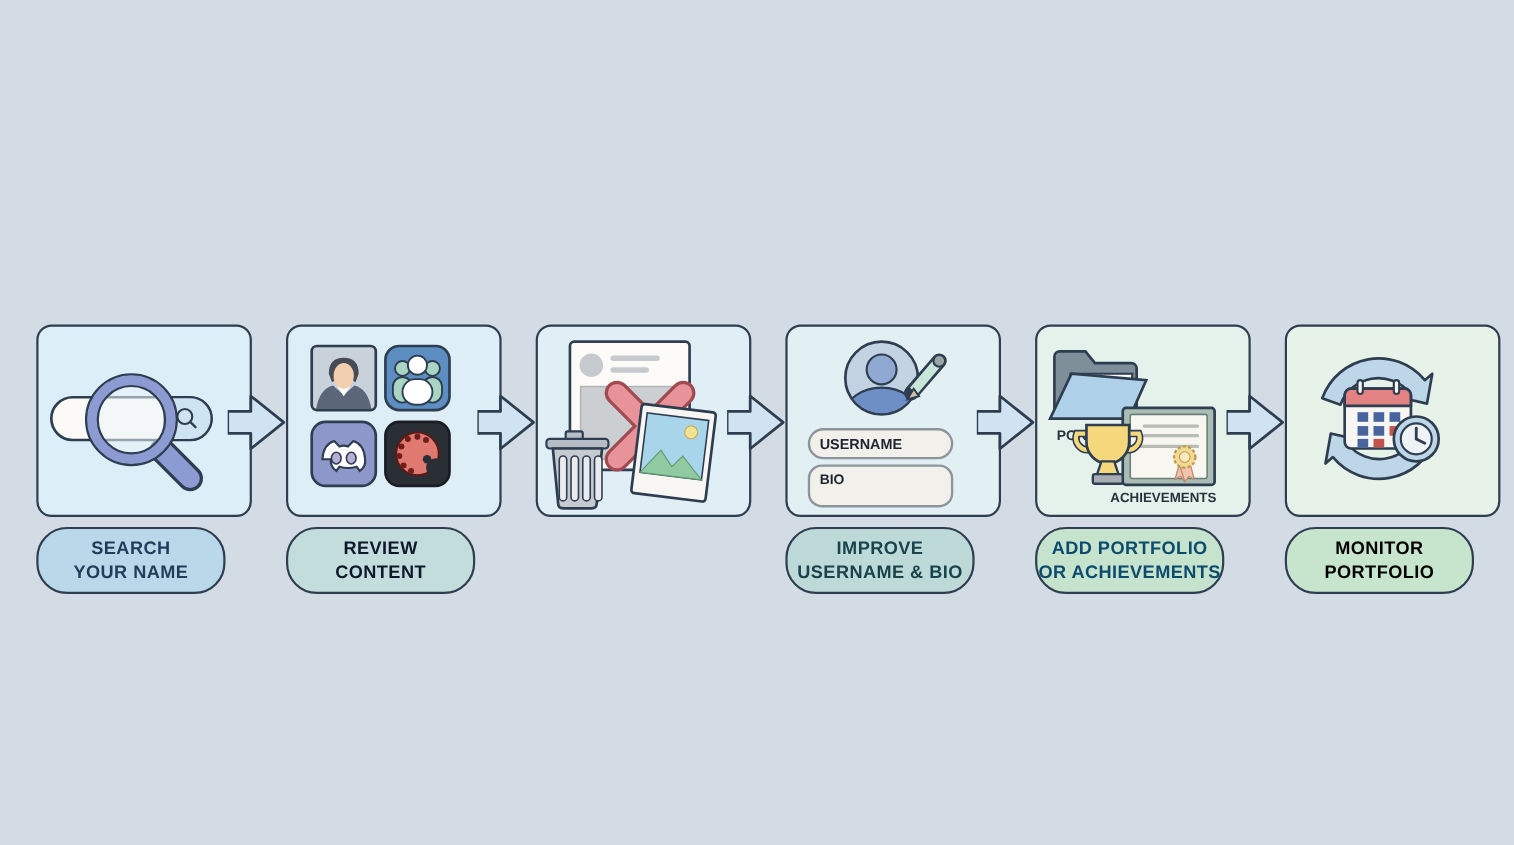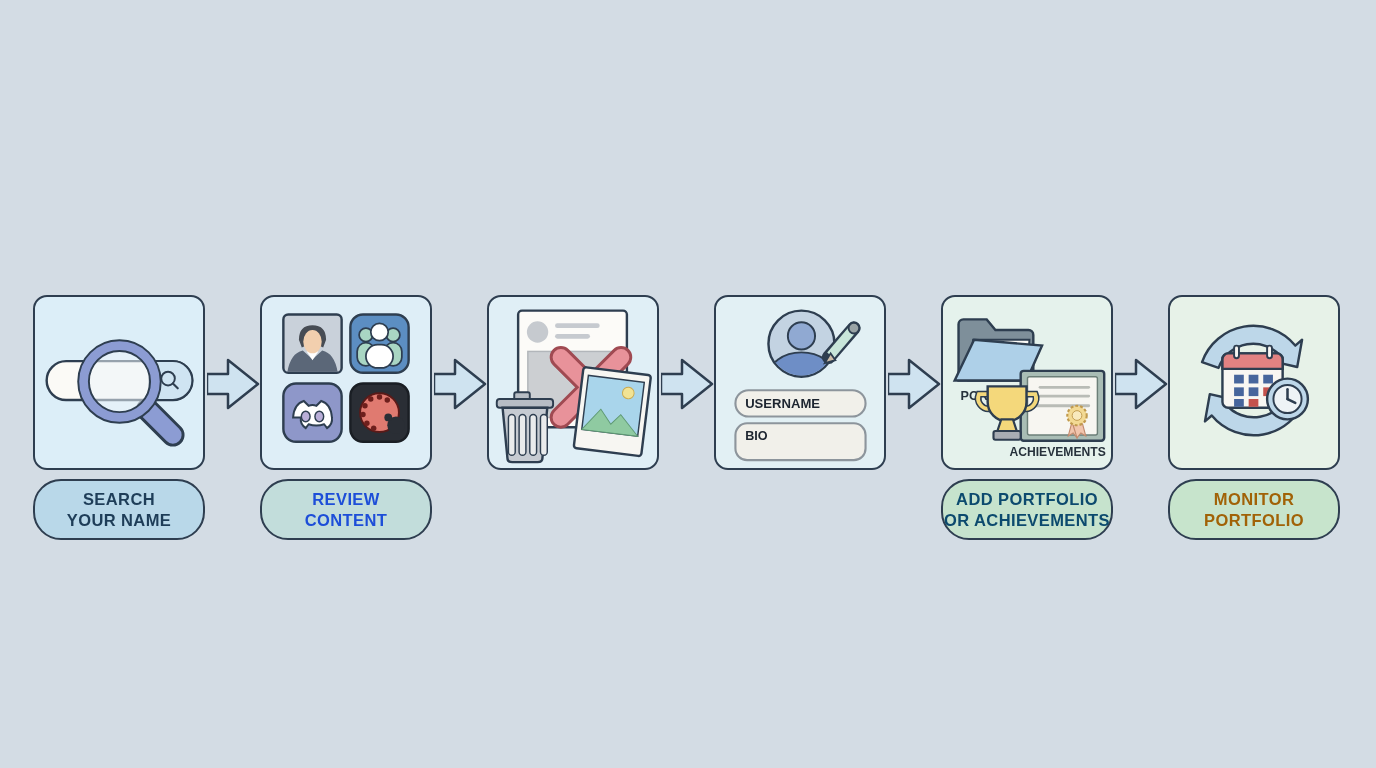--- a/index.html
+++ b/index.html
@@ -7,36 +7,36 @@
     width:1376px;height:768px;position:relative;overflow:hidden;
     background:#d3dce4;
     font-family:"Liberation Sans", sans-serif;
   }
   .flow{position:absolute;left:0;top:0;width:1376px;height:768px;}
   .step{position:absolute;top:295px;width:173px;}
   .step1{left:33px}.step2{left:260px}.step3{left:487px}
   .step4{left:714px}.step5{left:941px}.step6{left:1168px}
   .card{
     width:168px;height:171px;border:2.5px solid #2e3e50;border-radius:14px;
-    overflow:hidden;position:relative;
+    overflow:hidden;position:relative;padding-left:24px;
   }
   .card svg{position:absolute;left:0;top:0;}
   .bg1{background:#dceef8}.bg2{background:#deeef7}.bg3{background:#e0eff6}
   .bg4{background:#e2f0f4}.bg5{background:#e5f2ec}.bg6{background:#e7f2e8}
   .steplabel{
     margin-top:9px;width:168px;height:57px;border:2.5px solid #2e3e50;border-radius:28px;
     display:flex;flex-direction:column;align-items:center;justify-content:center;
     font-size:16.5px;font-weight:700;letter-spacing:.4px;line-height:1.22;text-align:center;
   }
   .lb1{background:#b9d8e9;color:#1e3d58}
-  .lb2{background:#c2dddb;color:#1d4ed8}
+  .lb2{background:#c2dddb;color:#0f172a}
   .lb3{background:#c1dcda;color:#19444b}
   .lb4{background:#bedad8;color:#19444b}
   .lb5{background:#c6e3cd;color:#0c4a6e}
-  .lb6{background:#c7e4cc;color:#a16207}
+  .lb6{background:#c7e4cc;color:#000000}
   .flowarrow{position:absolute;top:356px;width:53px;height:56px;}
   .fa1{left:207px}.fa2{left:434px}.fa3{left:661px}.fa4{left:888px}.fa5{left:1115px}
   svg text{font-family:"Liberation Sans", sans-serif;}
 </style>
 </head>
 <body>
 
 <div class="flow">
 
   <div class="step step1">
@@ -182,20 +182,24 @@
         <g>
           <rect x="20" y="96" width="134" height="27" rx="13.5" fill="#f1f0ea" stroke="#8d959c" stroke-width="2.2"></rect>
           <text x="30" y="114" font-size="13.5" font-weight="600" fill="#1d2530">USERNAME</text>
         </g>
         <g>
           <rect x="20" y="130" width="134" height="38" rx="12" fill="#f1f0ea" stroke="#8d959c" stroke-width="2.2"></rect>
           <text x="30" y="147" font-size="13" font-weight="600" fill="#1d2530">BIO</text>
         </g>
       </svg>
     </div>
+    <div class="steplabel lb4">
+      <span>IMPROVE</span>
+      <span>USERNAME &amp; BIO</span>
+    </div>
   </div>
 
   <div class="step step5">
     <div class="card bg5">
       <svg width="168" height="171" viewBox="0 0 173 176">
         <g>
           <path d="M16 86 V28 a5 5 0 0 1 5 -5 h24 l9 11 h34 a5 5 0 0 1 5 5 v47 z" fill="#7e8f9a" stroke="#2e3e50" stroke-width="2.5"></path>
           <path d="M26 86 l5 -42 h58 l-3 42 z" fill="#fbfaf6" stroke="#2e3e50" stroke-width="2"></path>
           <path d="M12 86 L32 44 L102 50 L86 86 z" fill="#aed0e8" stroke="#2e3e50" stroke-width="2.5"></path>
         </g>

